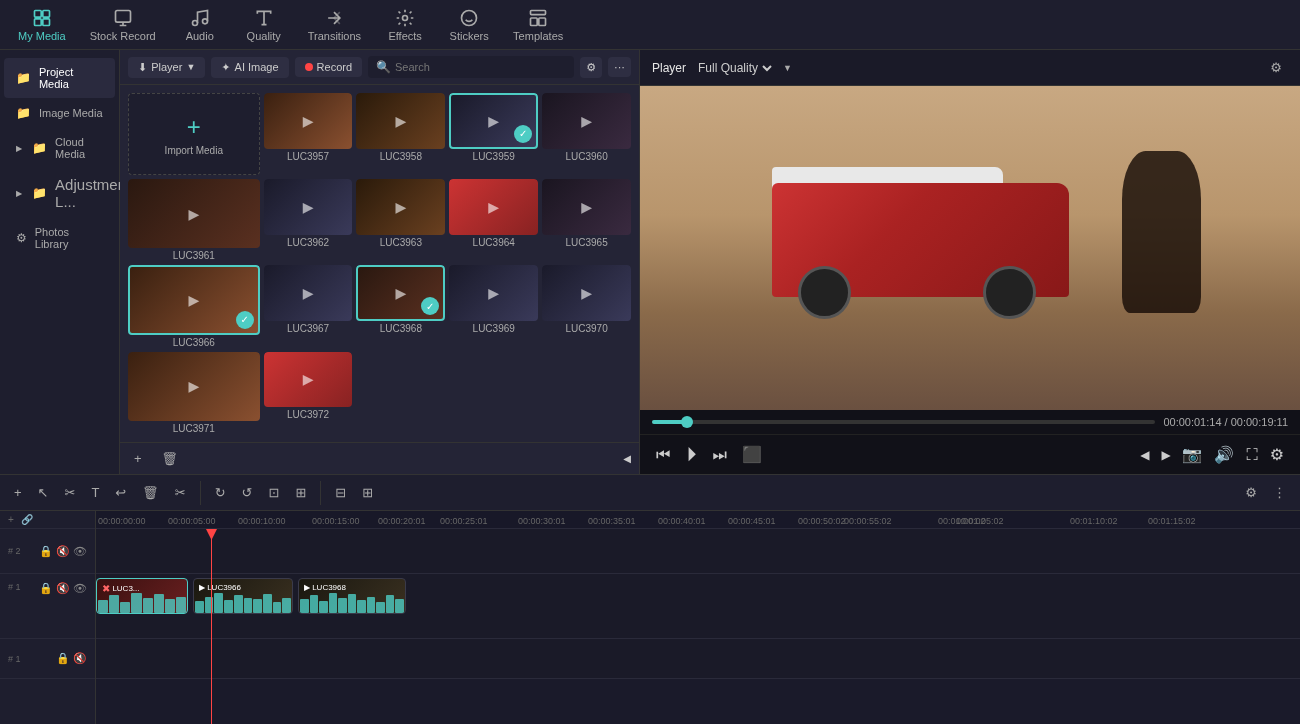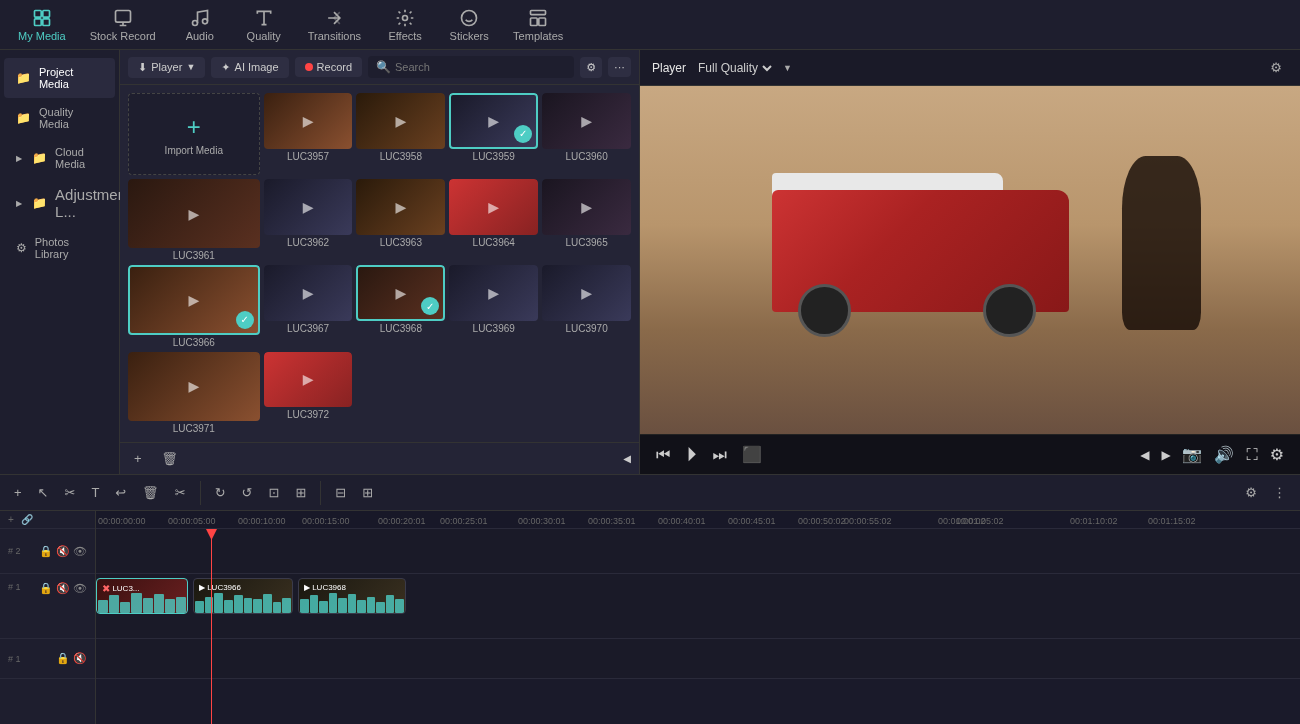--- a/index.html
+++ b/index.html
@@ -295,21 +295,21 @@
 
 <div class="main-area">
 
   <div class="sidebar">
     <div class="sidebar-item active">
       <span>📁</span>
       <span style="font-size:11px">Project Media</span>
     </div>
     <div class="sidebar-item">
       <span>📁</span>
-      <span style="font-size:11px">Quality Media</span>
+      <span style="font-size:11px">Image Media</span>
     </div>
     <div class="sidebar-item">
       <span class="arrow">▶</span>
       <span>📁</span>
       <span style="font-size:11px">Cloud Media</span>
     </div>
     <div class="sidebar-item">
       <span class="arrow">▶</span>
       <span>📁</span>
       <span style="font-size:15px">Adjustment L...</span>
@@ -483,20 +483,32 @@
       <div class="player-video-bg">
         <div class="van-scene"></div>
         <div class="van-white-top"></div>
         <div class="van-body"></div>
         <div class="van-wheel1"></div>
         <div class="van-wheel2"></div>
         <div class="person-silhouette"></div>
       </div>
     </div>
 
+    <div class="player-progress">
+      <div class="progress-bar-container">
+        <div class="progress-bar-fill" style="width: 7%">
+          <div class="progress-dot"></div>
+        </div>
+      </div>
+      <span class="time-display">
+        <span>00:00:01:14</span>
+        <span> / </span>
+        <span>00:00:19:11</span>
+      </span>
+    </div>
 
     <div class="player-controls">
       <button class="ctrl-btn">⏮</button>
       <button class="ctrl-btn" style="font-size:20px">⏵</button>
       <button class="ctrl-btn">⏭</button>
       <button class="ctrl-btn">⬛</button>
       <div style="margin-left:auto; display:flex; gap:4px; align-items:center">
         <button class="ctrl-btn" style="font-size:12px">◀</button>
         <button class="ctrl-btn" style="font-size:12px">▶</button>
         <button class="ctrl-btn">📷</button>
@@ -564,21 +576,21 @@
       </div>
     </div>
 
     <div class="timeline-ruler-area">
 
       <div class="ruler-container">
         <div style="display:flex; height:100%; align-items:flex-end; overflow:hidden;">
           <div class="ruler-time" style="left:2px">00:00:00:00</div>
           <div class="ruler-time" style="left:72px">00:00:05:00</div>
           <div class="ruler-time" style="left:142px">00:00:10:00</div>
-          <div class="ruler-time" style="left:206px">00:00:15:00</div>
+          <div class="ruler-time" style="left:216px">00:00:15:00</div>
           <div class="ruler-time" style="left:282px">00:00:20:01</div>
           <div class="ruler-time" style="left:344px">00:00:25:01</div>
           <div class="ruler-time" style="left:422px">00:00:30:01</div>
           <div class="ruler-time" style="left:492px">00:00:35:01</div>
           <div class="ruler-time" style="left:562px">00:00:40:01</div>
           <div class="ruler-time" style="left:632px">00:00:45:01</div>
           <div class="ruler-time" style="left:702px">00:00:50:02</div>
           <div class="ruler-time" style="left:748px">00:00:55:02</div>
           <div class="ruler-time" style="left:842px">00:01:00:02</div>
           <div class="ruler-time" style="left:860px">00:01:05:02</div>

